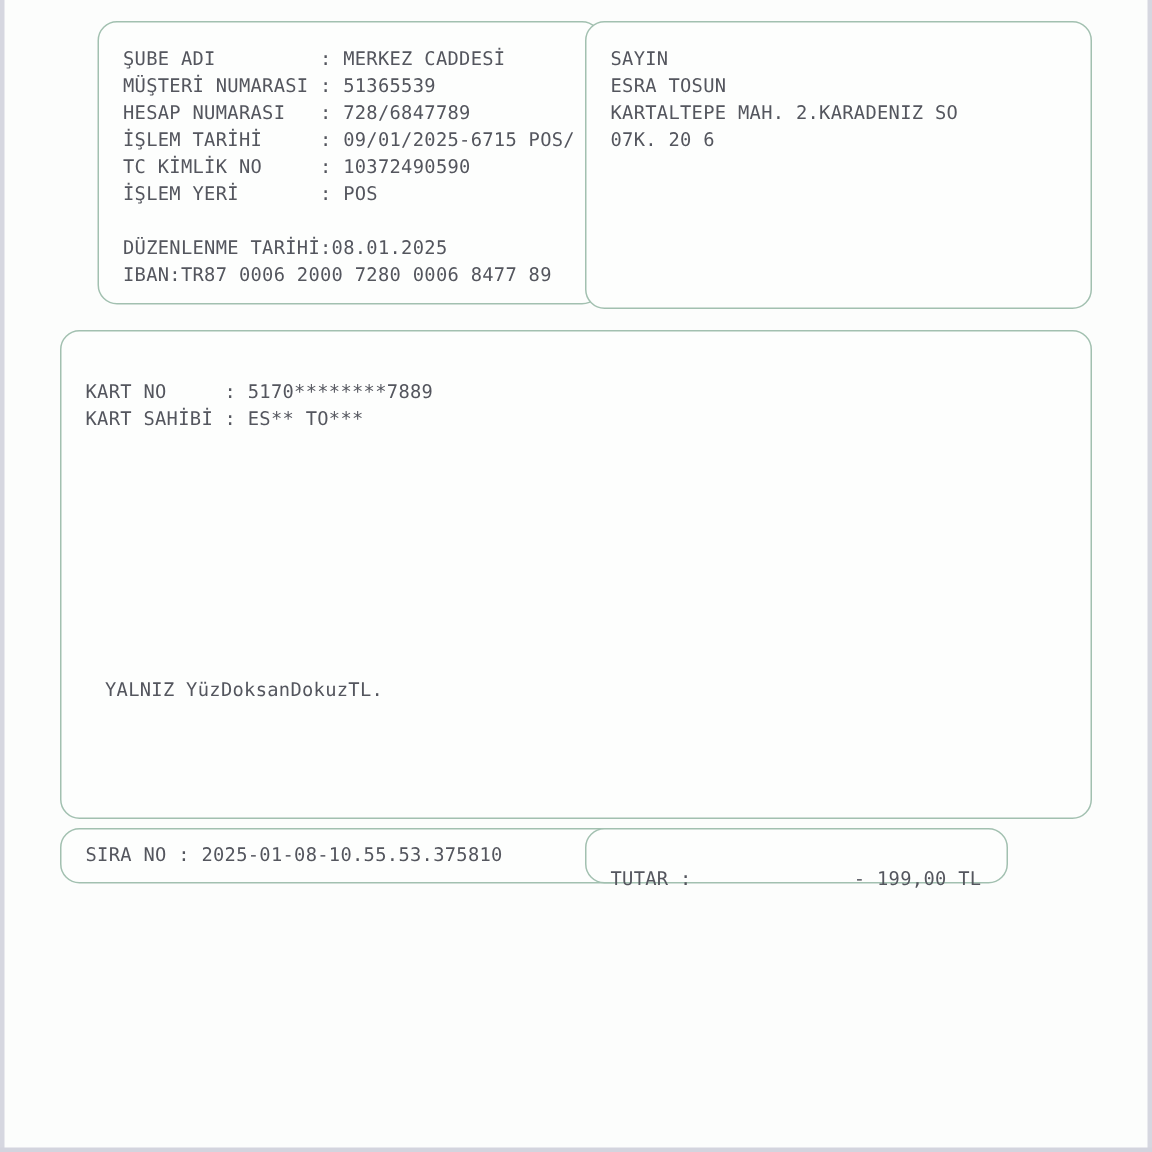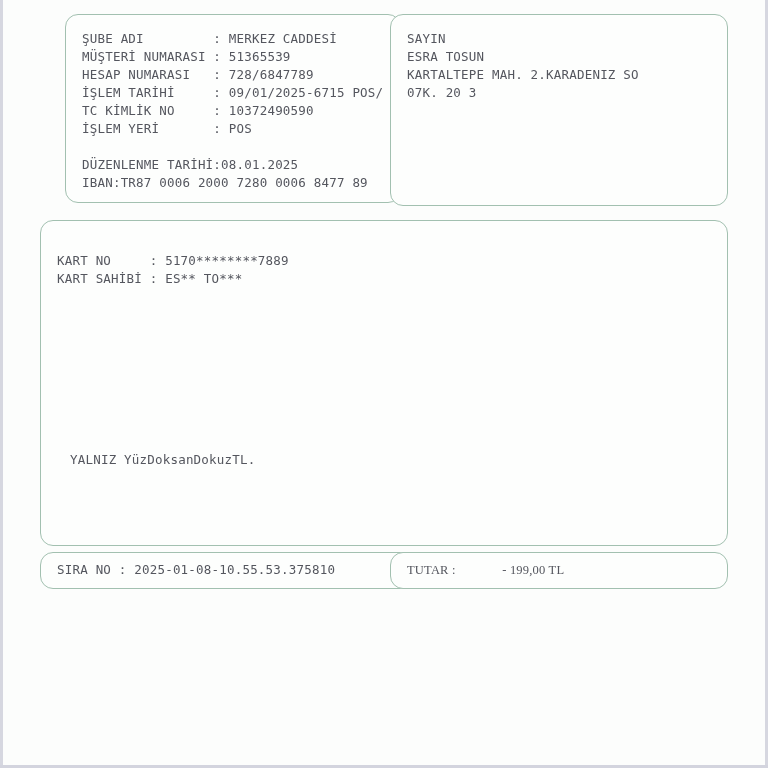--- a/index.html
+++ b/index.html
@@ -29,21 +29,21 @@
   .box {
     position: absolute;
     border: 1.5px solid #a2c0b0;
     border-radius: 13px;
     background: #fdfefd;
   }
   .box-account   { left: 40px;  top: 14px;  width: 336px; height: 189px; padding: 15px 8px 0 16px; margin-left: 25px; }
   .box-recipient { left: 390px; top: 14px;  width: 338px; height: 192px; padding: 15px 8px 0 16px; }
   .box-card      { left: 40px;  top: 220px; width: 688px; height: 326px; padding: 31px 8px 0 16px; }
   .box-sira      { left: 40px;  top: 552px; width: 382px; height: 37px;  padding: 8px 8px 0 16px; }
-  .box-tutar     { left: 390px; top: 552px; width: 338px; height: 37px;  padding: 8px 8px 0 16px; font-family: Liberation Serif, serif; }
+  .box-tutar     { left: 390px; top: 552px; width: 282px; height: 37px;  padding: 24px 8px 0 16px; }
   .line {
     white-space: pre;
     font-size: 12.5px;
     line-height: 18px;
     min-height: 18px;
     color: #54565e;
     letter-spacing: 0.2px;
   }
   .amount-words {
     position: absolute;
@@ -68,21 +68,21 @@
     <div class="line">İŞLEM YERİ       : POS</div>
     <div class="line"></div>
     <div class="line">DÜZENLENME TARİHİ:08.01.2025</div>
     <div class="line">IBAN:TR87 0006 2000 7280 0006 8477 89</div>
   </div>
 
   <div class="box box-recipient">
     <div class="line">SAYIN</div>
     <div class="line">ESRA TOSUN</div>
     <div class="line">KARTALTEPE MAH. 2.KARADENIZ SO</div>
-    <div class="line">07K. 20 3</div>
+    <div class="line">07K. 20 6</div>
     <div class="line"></div>
   </div>
 
   <div class="box box-card">
     <div class="line">KART NO     : 5170********7889</div>
     <div class="line">KART SAHİBİ : ES** TO***</div>
     <div class="line amount-words">YALNIZ YüzDoksanDokuzTL.</div>
   </div>
 
   <div class="box box-sira">

